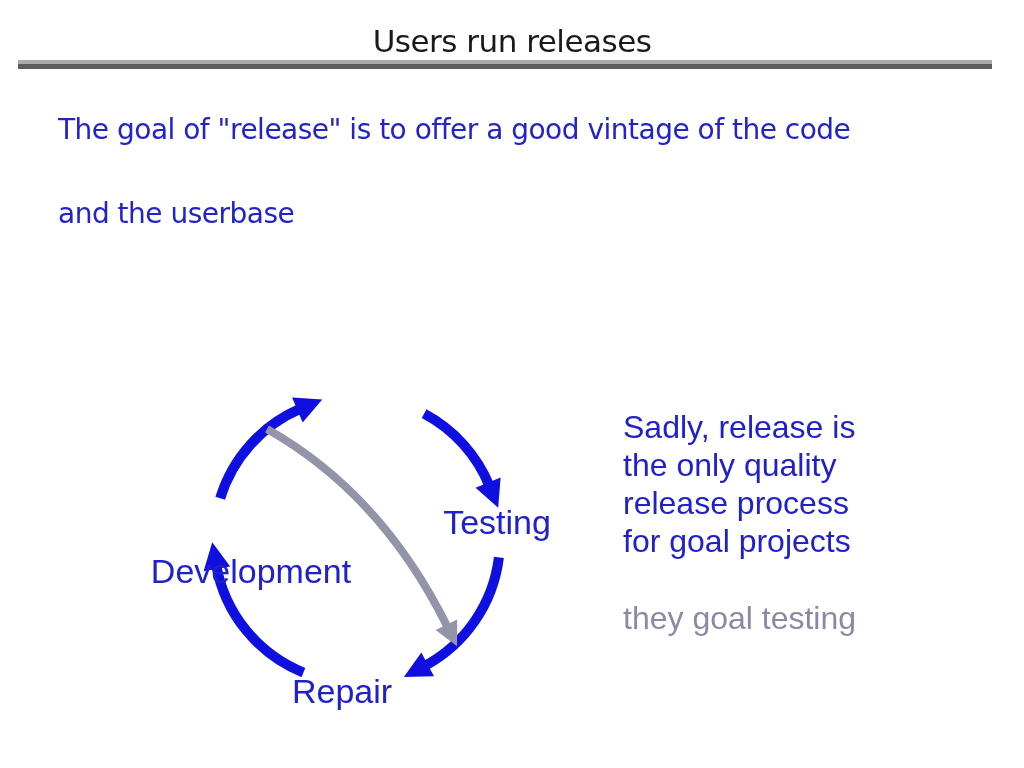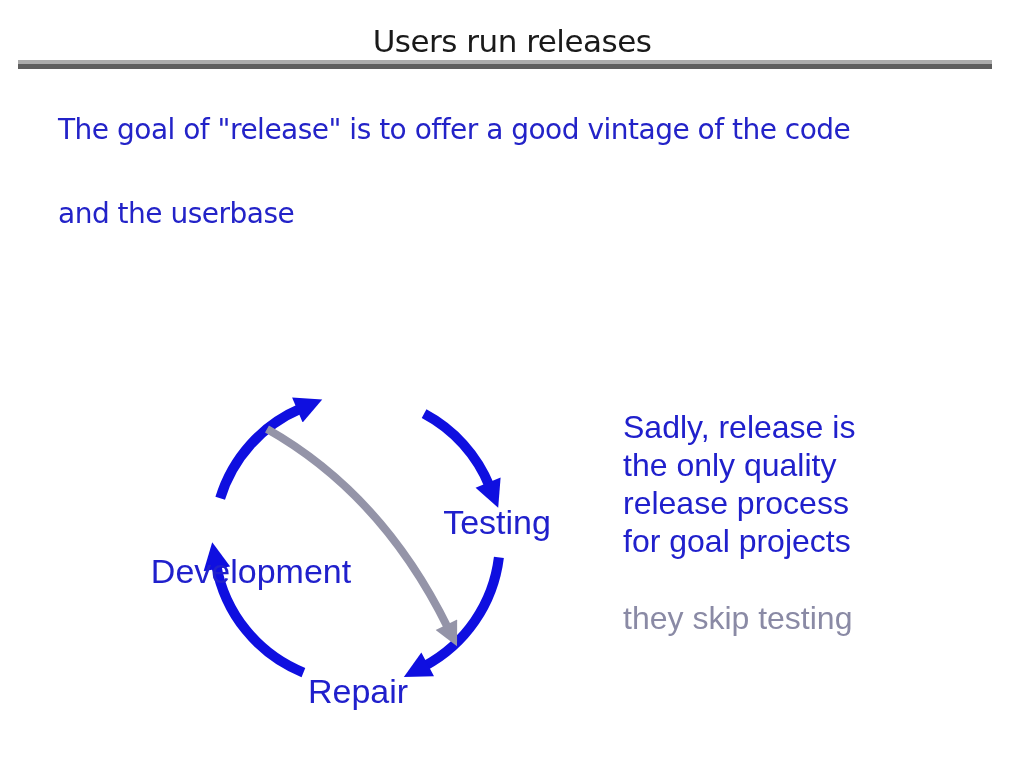--- a/index.html
+++ b/index.html
@@ -47,21 +47,21 @@
   .node-label{
     position:absolute;
     transform:translate(-50%,-50%);
     font:normal 34px/36px "Liberation Sans", sans-serif;
     color:var(--label-blue);
     white-space:nowrap;
   }
   .lbl-release{left:352px;top:389px;}
   .lbl-testing{left:476px;top:522px;margin-left:21px;}
   .lbl-development{left:251px;top:531px;margin-top:40px;}
-  .lbl-repair{left:358px;top:691px;}
+  .lbl-repair{left:342px;top:691px;}
 
   .note{
     position:absolute;left:623px;
     font:normal 32px/38px "Liberation Sans", sans-serif;
     white-space:nowrap;
   }
   .note-blue{top:408px;color:var(--label-blue);}
   .note-gray{top:600px;color:var(--note-gray);line-height:37px;}
 </style>
 </head>
@@ -100,16 +100,16 @@
   <div class="node-label lbl-repair">Repair</div>
 
   <div class="note note-blue">
     <div>Sadly, release is</div>
     <div>the only quality</div>
     <div>release process</div>
     <div>for goal projects</div>
   </div>
 
   <div class="note note-gray">
-    <div>they skip testing</div>
+    <div>they goal testing</div>
   </div>
 
 </div>
 
 </body></html>

